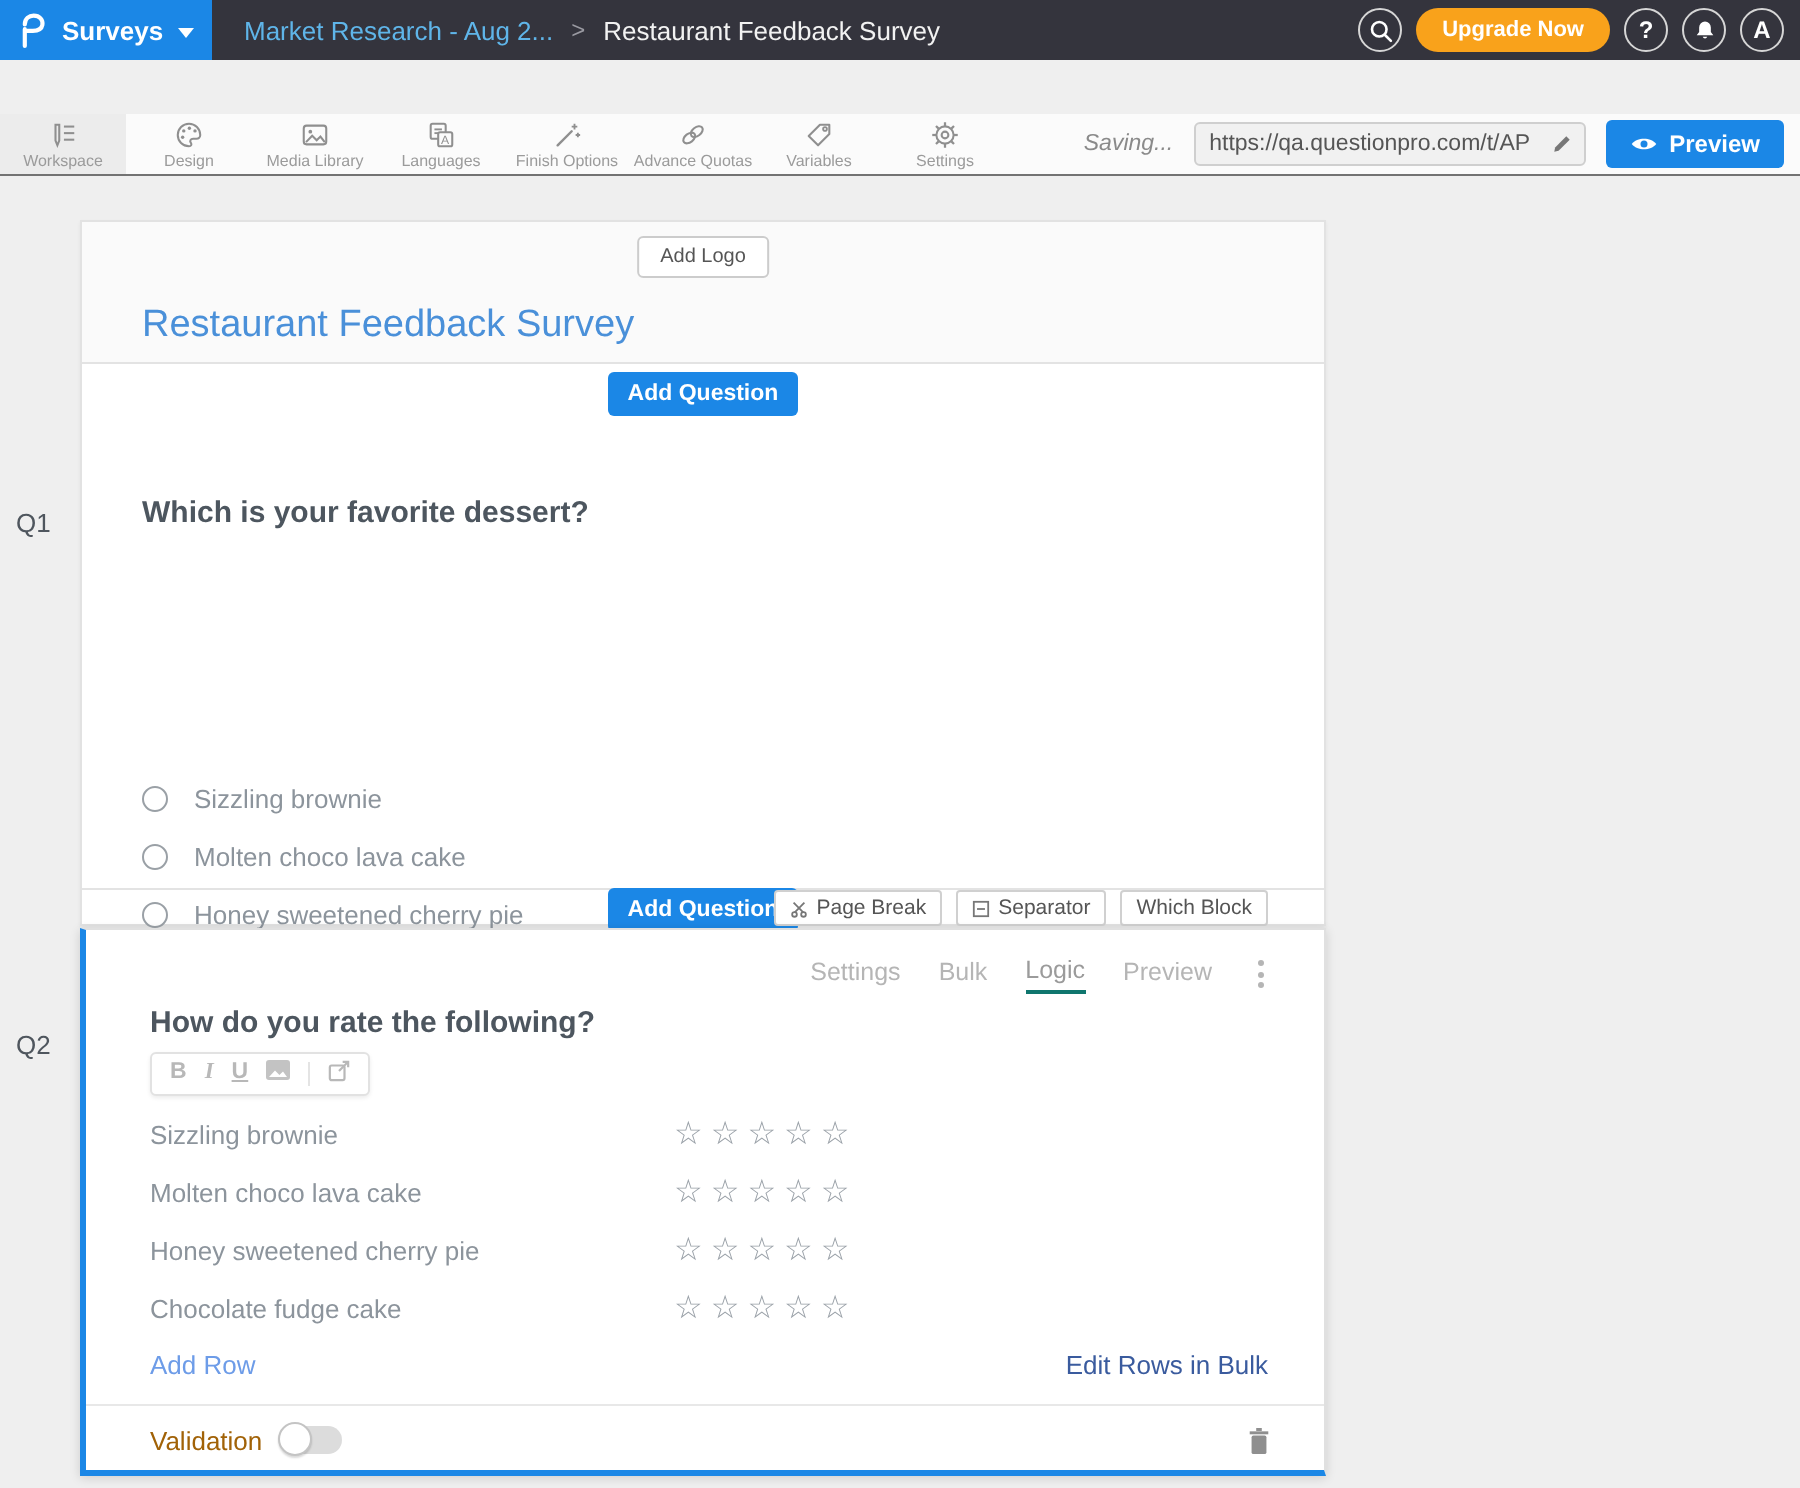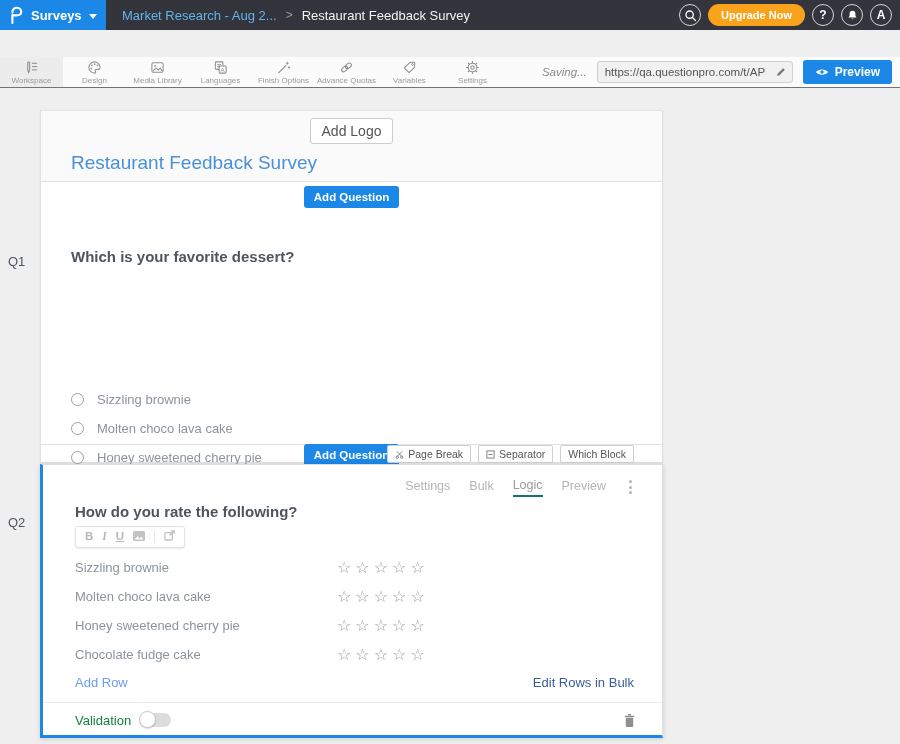--- a/index.html
+++ b/index.html
@@ -61,21 +61,21 @@
 
   
   .main { position:absolute; top:88px; left:0; width:900px; height:656px; background:#efefef; }
   .q-side-label { position:absolute; left:8px; font-size:13px; color:#4f565e; }
   #q1-side { top:166px; } #q2-side { top:427px; }
 
   .card { position:absolute; left:40px; top:22px; width:623px; height:353px; background:#fff;
     border:1px solid #e2e2e2; box-shadow:0 1px 2px rgba(0,0,0,0.05); }
   .card-header { height:71px; background:#fafafa; border-bottom:1px solid #e3e3e3; position:relative; }
   .add-logo-btn { position:absolute; left:50%; transform:translateX(-50%); top:7px; background:#fff;
-    border:1px solid #ccc; border-radius:3px; font-size:14px; color:#555; padding:4px 11px;
+    border:1px solid #ccc; border-radius:3px; font-size:10px; color:#555; padding:4px 11px;
     cursor:pointer; font-family:inherit; }
   .survey-title { position:absolute; left:30px; top:41px; font-size:19px; color:#4a90d9; cursor:text; }
   .addq-strip { height:30px; display:flex; align-items:center; justify-content:center; }
   .addq-btn { background:#1b87e6; color:#fff; border:none; border-radius:3px; font-size:11.5px;
     font-weight:700; padding:5px 10px; cursor:pointer; font-family:inherit; }
   .q1-body { position:relative; height:232px; }
   .q1-question { position:absolute; left:30px; top:36px; font-size:15px; font-weight:600; color:#4d565f; cursor:text; }
   .option-row { position:absolute; left:30px; display:flex; align-items:center; gap:13px; height:20px; cursor:pointer; }
   .radio { width:13px; height:13px; border:1.5px solid #9aa0a6; border-radius:50%; background:#fff; flex:0 0 auto; }
   .option-label { font-size:13px; color:#8c949c; }
@@ -104,21 +104,21 @@
   .rt-sep { width:1px; height:12px; background:#e4e4e4; }
   .rating-rows { margin:5px 0 0 32px; }
   .rating-row { height:29px; display:flex; align-items:center; }
   .row-label { width:262px; font-size:13px; color:#8c949c; cursor:text; }
   .stars { font-size:16px; color:#9aa1a8; letter-spacing:4px; cursor:pointer; line-height:1; }
   .links-row { margin:3px 28px 0 32px; height:20px; display:flex; justify-content:space-between; align-items:center; }
   .add-row-link { font-size:13px; color:#6d9ce8; cursor:pointer; }
   .edit-rows-link { font-size:13px; color:#3a5b9e; cursor:pointer; }
   .q2-divider { margin-top:10px; border-top:1px solid #e8e8e8; }
   .validation-row { height:34px; display:flex; align-items:center; padding:0 26px 0 32px; }
-  .validation-label { font-size:13px; color:#15803d; }
+  .validation-label { font-size:13px; color:#a16207; }
   .toggle { width:30px; height:14px; background:#dcdcdc; border-radius:7px; margin-left:10px;
     position:relative; cursor:pointer; flex:0 0 auto; }
   .toggle .knob { position:absolute; left:-2px; top:-2px; width:17px; height:17px; border-radius:50%;
     background:#fff; border:1px solid #c4c4c4; box-shadow:0 1px 1px rgba(0,0,0,0.15); }
   .trash { margin-left:auto; cursor:pointer; display:flex; }
 </style>
 </head>
 <body>
 
 <div class="page">

